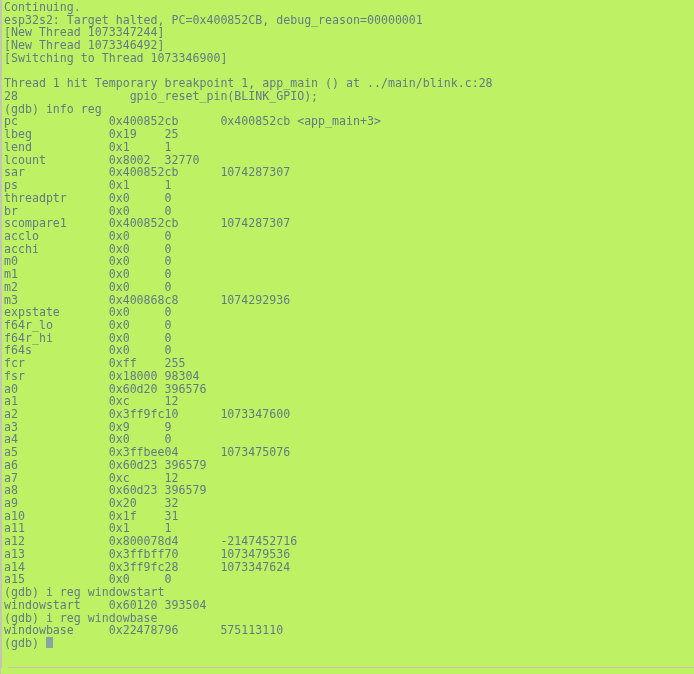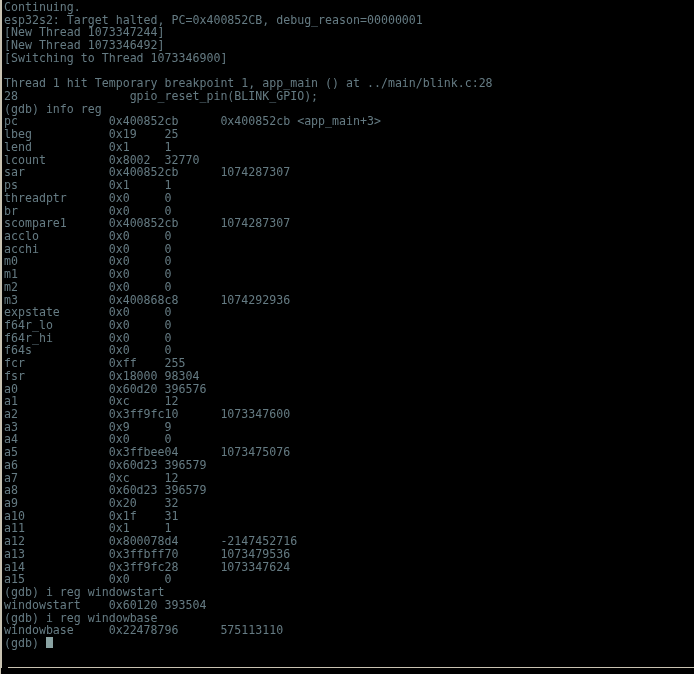--- a/index.html
+++ b/index.html
@@ -4,21 +4,21 @@
 <style>
   html, body {
     margin: 0;
     padding: 0;
     background: #ffffff;
   }
   #terminal {
     position: relative;
     width: 694px;
     height: 674px;
-    background: #000000;
+    background: #bef264;
     box-sizing: border-box;
     overflow: hidden;
     border-left: 1px solid #c9c3b2;
     font-family: "DejaVu Sans Mono", "Liberation Mono", monospace;
     font-size: 11.6px;
     line-height: 12.72px;
     color: #657B83;
   }
   #screen {
     position: absolute;

